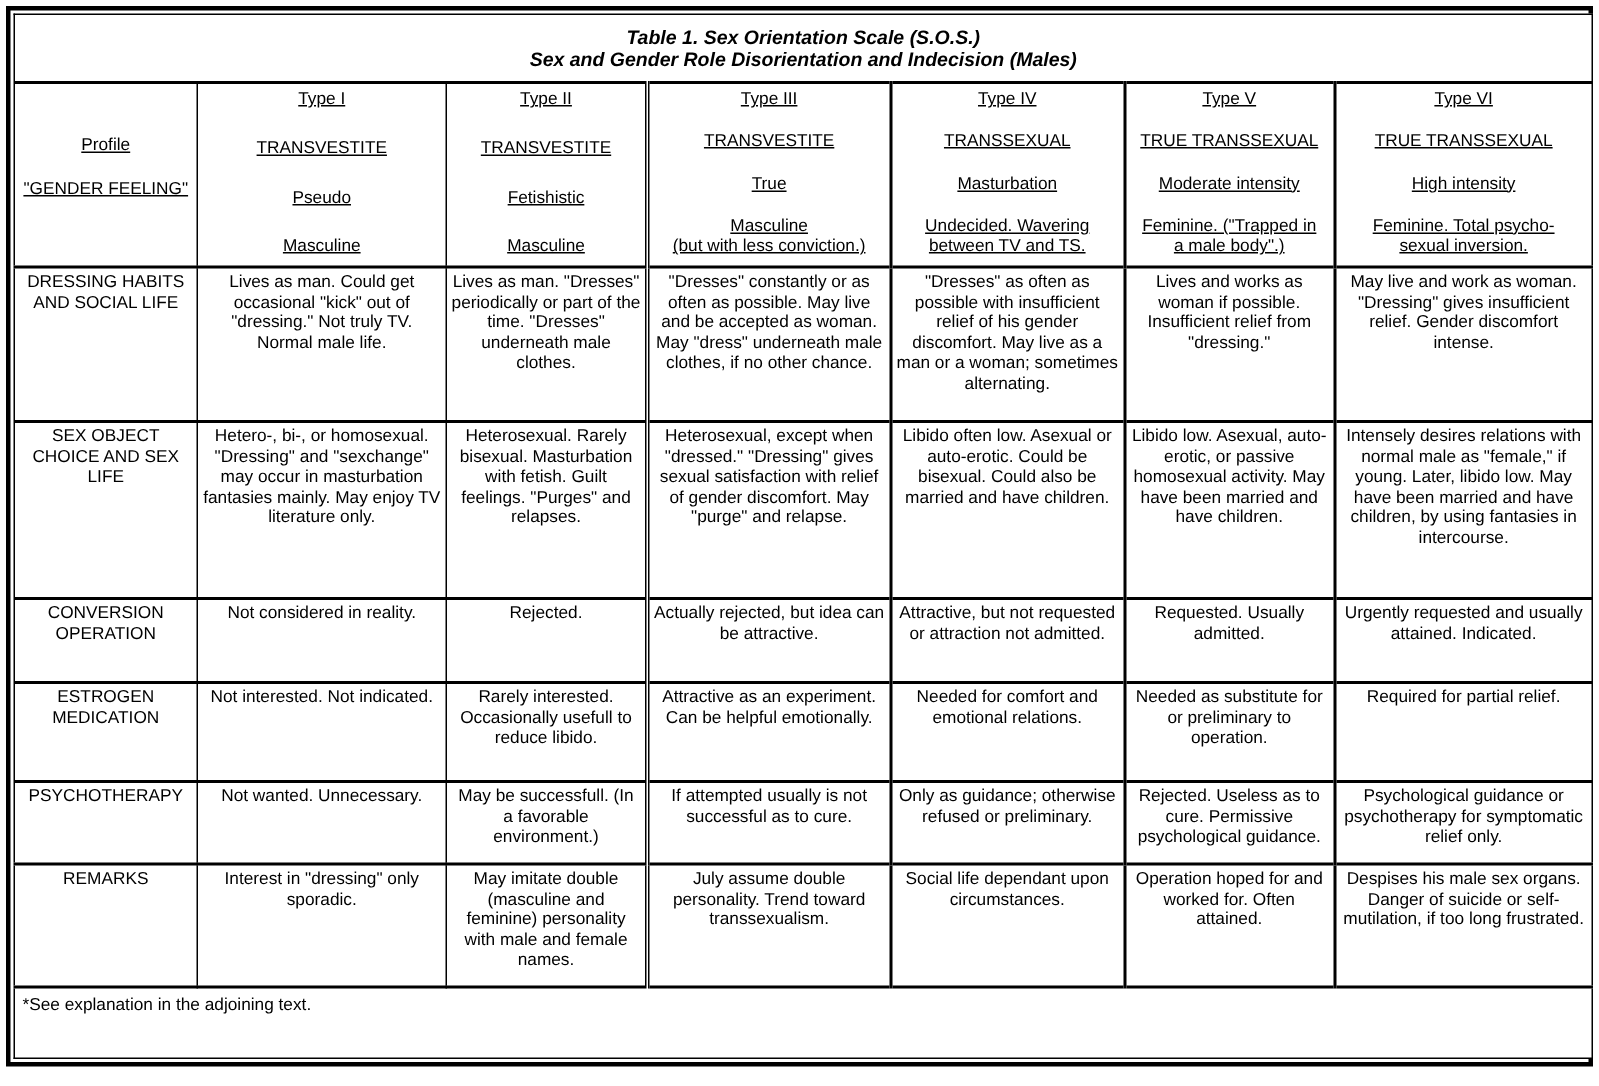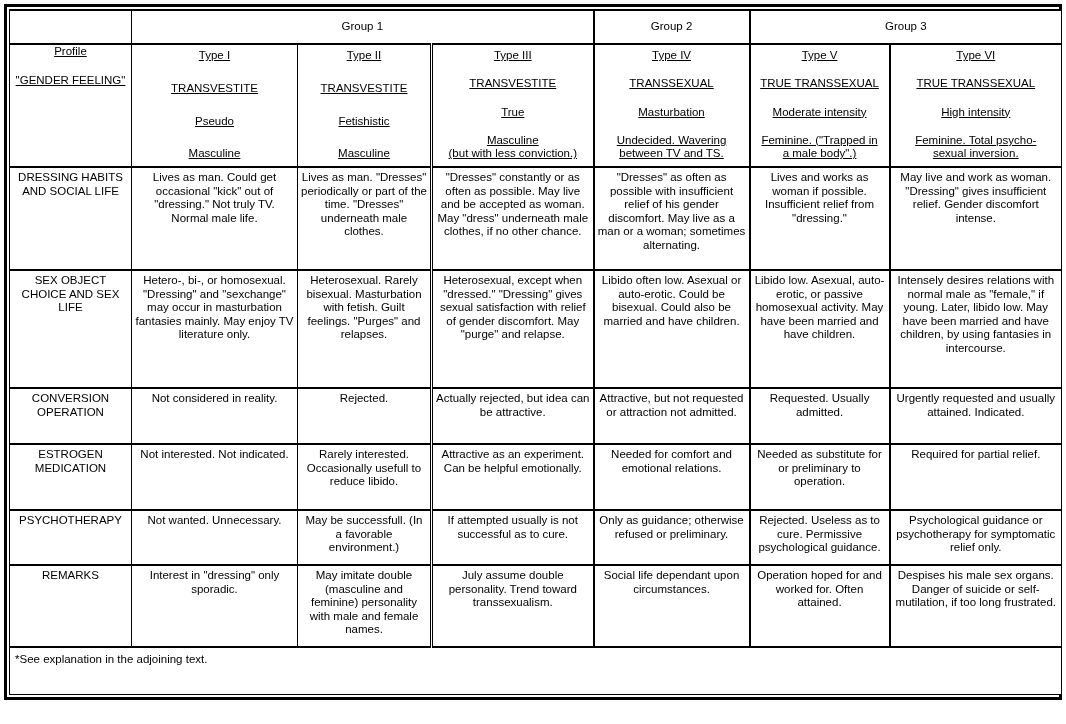--- a/index.html
+++ b/index.html
@@ -52,20 +52,21 @@
   .pstack {
     display: flex;
     flex-direction: column;
     justify-content: space-between;
     height: 112px;
     padding: 4px 0 5px 0;
   }
   .plabel {
     display: flex;
     flex-direction: column;
+    justify-content: center;
     gap: 15px;
     height: 112px;
   }
   tr.dressing-row td { height: 95px; }
   tr.sexobj-row td { height: 110px; margin-top: 40px; }
   tr.kinsey-row td { height: 18px; vertical-align: middle; padding: 1px 3px; }
   tr.conversion-row td { height: 48px; }
   tr.estrogen-row td { height: 58px; }
   tr.psycho-row td { height: 47px; }
   tr.remarks-row td { height: 74px; }
@@ -88,27 +89,27 @@
     <col style="width:122px">
         <col style="width:166px">
         <col style="width:134px">
     <col style="width:162px">
         <col style="width:156px">
         <col style="width:140px">
     <col style="width:172px">
   </colgroup>
 
   <tbody>
-
-  <tr class="group-row hsep">
-    <td></td>
-    <td colspan="3">Group 1</td>
-    <td class="vg">Group 2</td>
-    <td class="vg" colspan="2">Group 3</td>
-  </tr>
+        <tr class="title-row">
+    <td colspan="7">
+      <div>Table 1. Sex Orientation Scale (S.O.S.)</div>
+      <div>Sex and Gender Role Disorientation and Indecision (Males)</div>
+    </td>
+  </tr>
+
 
   <tr class="profile-row hsep">
     <td>
       <div class="plabel">
         <div>Profile</div>
         <div>"GENDER FEELING"</div>
       </div>
     </td>
     <td>
       <div class="pstack">

